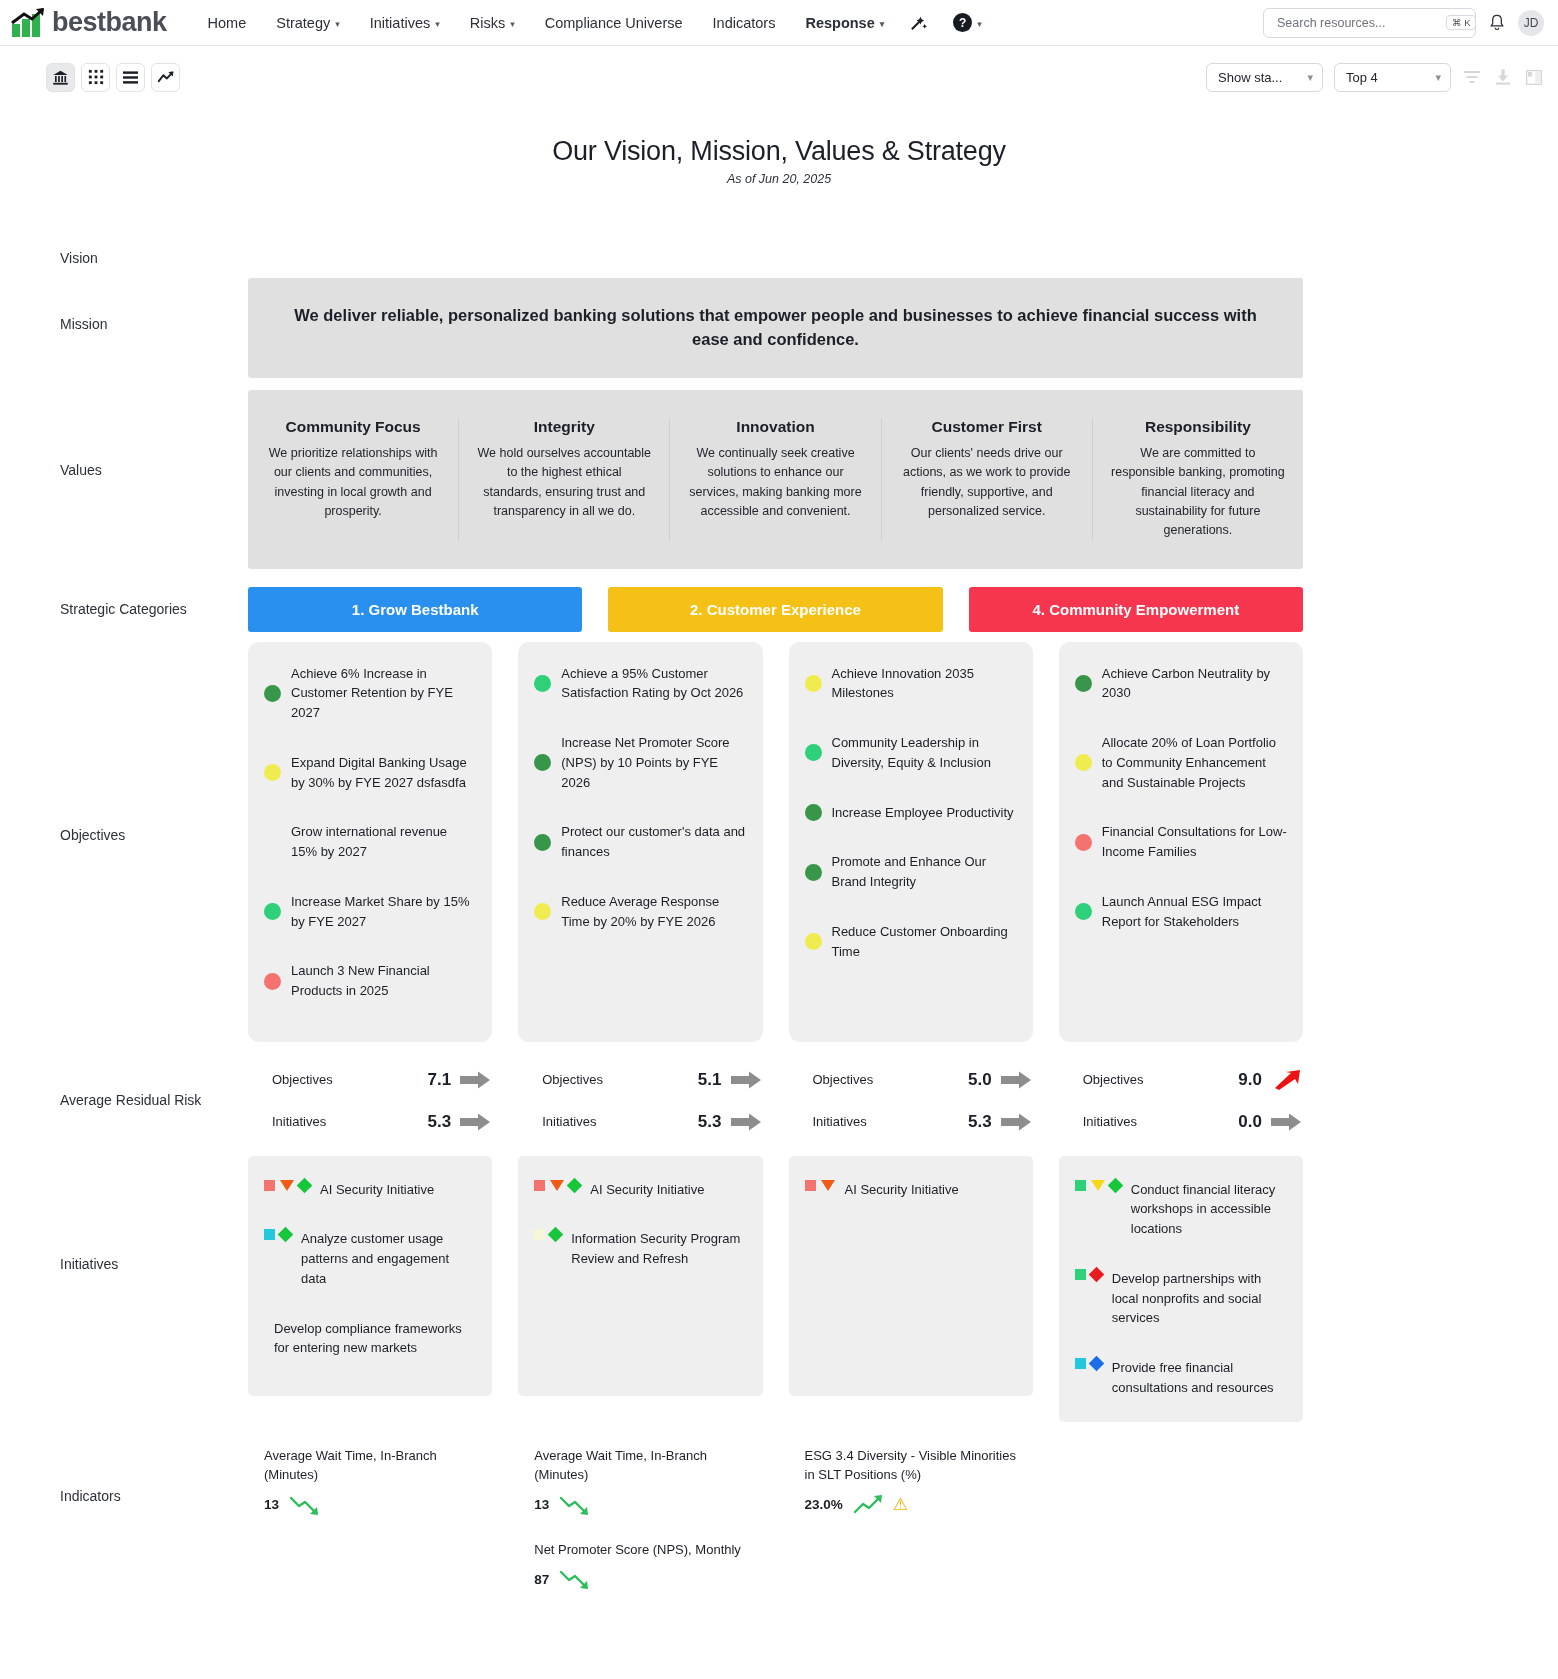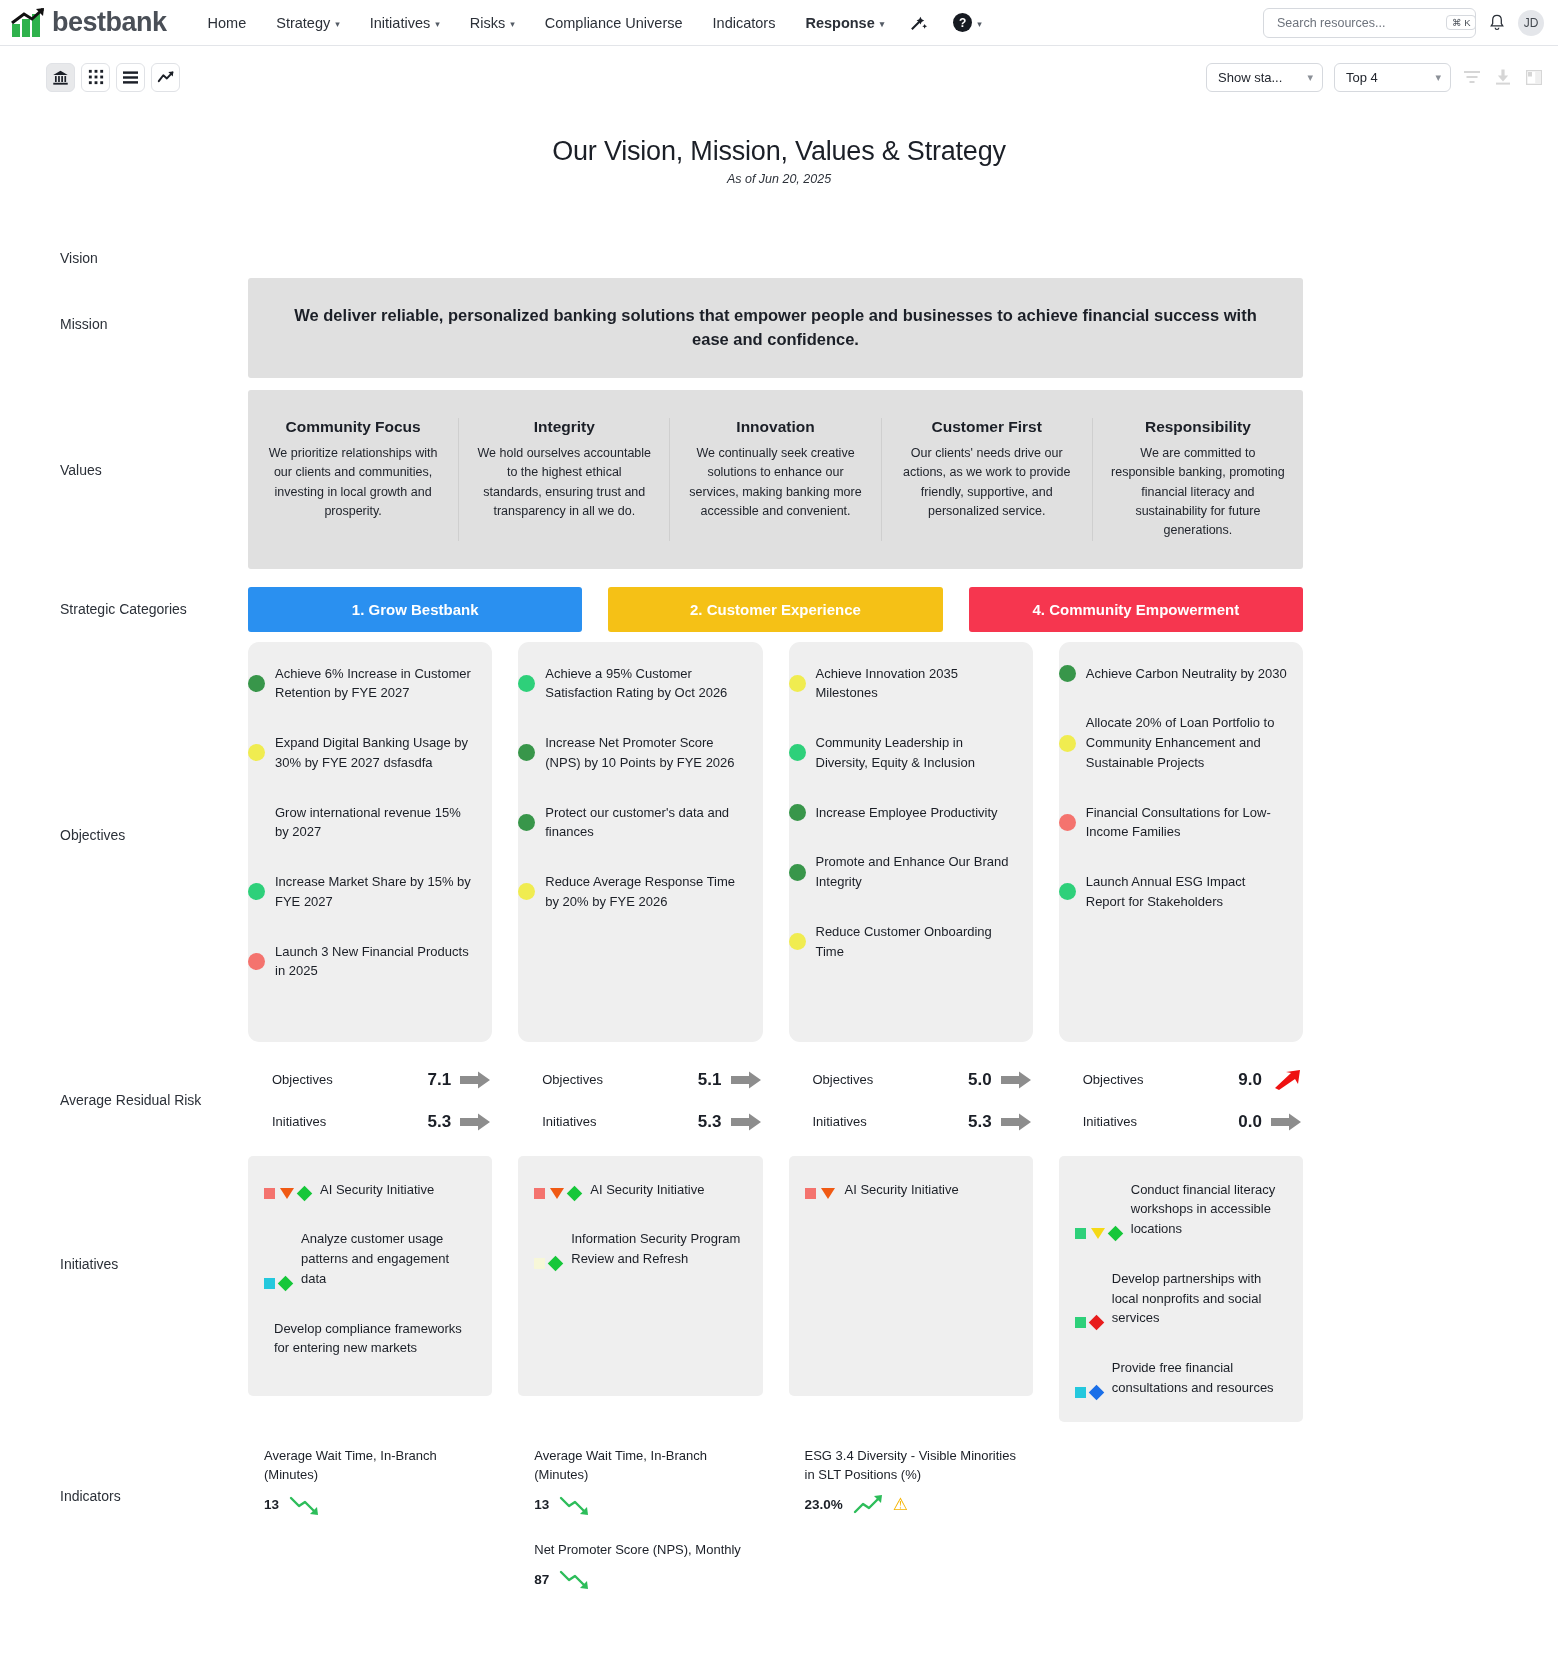--- a/index.html
+++ b/index.html
@@ -112,39 +112,39 @@
   
   .cat-row { display:flex; gap:26px; }
   .cat-col { flex:1; }
   .cat-header {
     border-radius:3px; color:#fff; text-align:center; font-weight:bold;
     font-size:15px; padding:14px 6px;
   }
 
   
   .obj-card {
-    background:#efefef; border-radius:11px; padding:22px 16px 18px 0;
+    background:#efefef; border-radius:11px; padding:22px 16px 18px 16px;
     min-height:400px;
   }
   .obj-item { display:flex; align-items:center; gap:10px; margin-bottom:30px; }
   .obj-item:last-child { margin-bottom:0; }
   .dot { width:17px; height:17px; border-radius:50%; flex:0 0 17px; }
   .dot.none { background:transparent; }
   .obj-text { font-size:13px; line-height:1.52; color:#1b1f27; }
 
   
   .risk-block { padding-top:6px; }
   .risk-line { display:flex; align-items:center; margin-bottom:22px; }
   .risk-line:last-child { margin-bottom:0; }
   .risk-label { font-size:13px; color:#1b1f27; flex:1; padding-left:24px;}
   .risk-val { font-size:17px; font-weight:bold; margin-right:9px; }
 
   
   .init-card { background:#efefef; border-radius:5px; padding:24px 16px; min-height:240px; }
-  .init-item { display:flex; align-items:flex-end; gap:7px; margin-bottom:30px; }
+  .init-item { display:flex; align-items:flex-start; gap:7px; margin-bottom:30px; }
   .init-item:last-child { margin-bottom:0; }
   .shapes { display:flex; align-items:center; gap:5px; flex:0 0 auto; }
   .sq { width:11px; height:11px; }
   .tri { width:0; height:0; border-left:7px solid transparent; border-right:7px solid transparent; }
   .dia { width:11px; height:11px; transform:rotate(45deg); }
   .init-text { font-size:13px; line-height:1.52; color:#1b1f27; padding-left:3px;}
 
   
   .ind-card { padding:10px 16px 0 16px; }
   .ind-name { font-size:13px; line-height:1.5; color:#1b1f27; margin-bottom:9px; }

